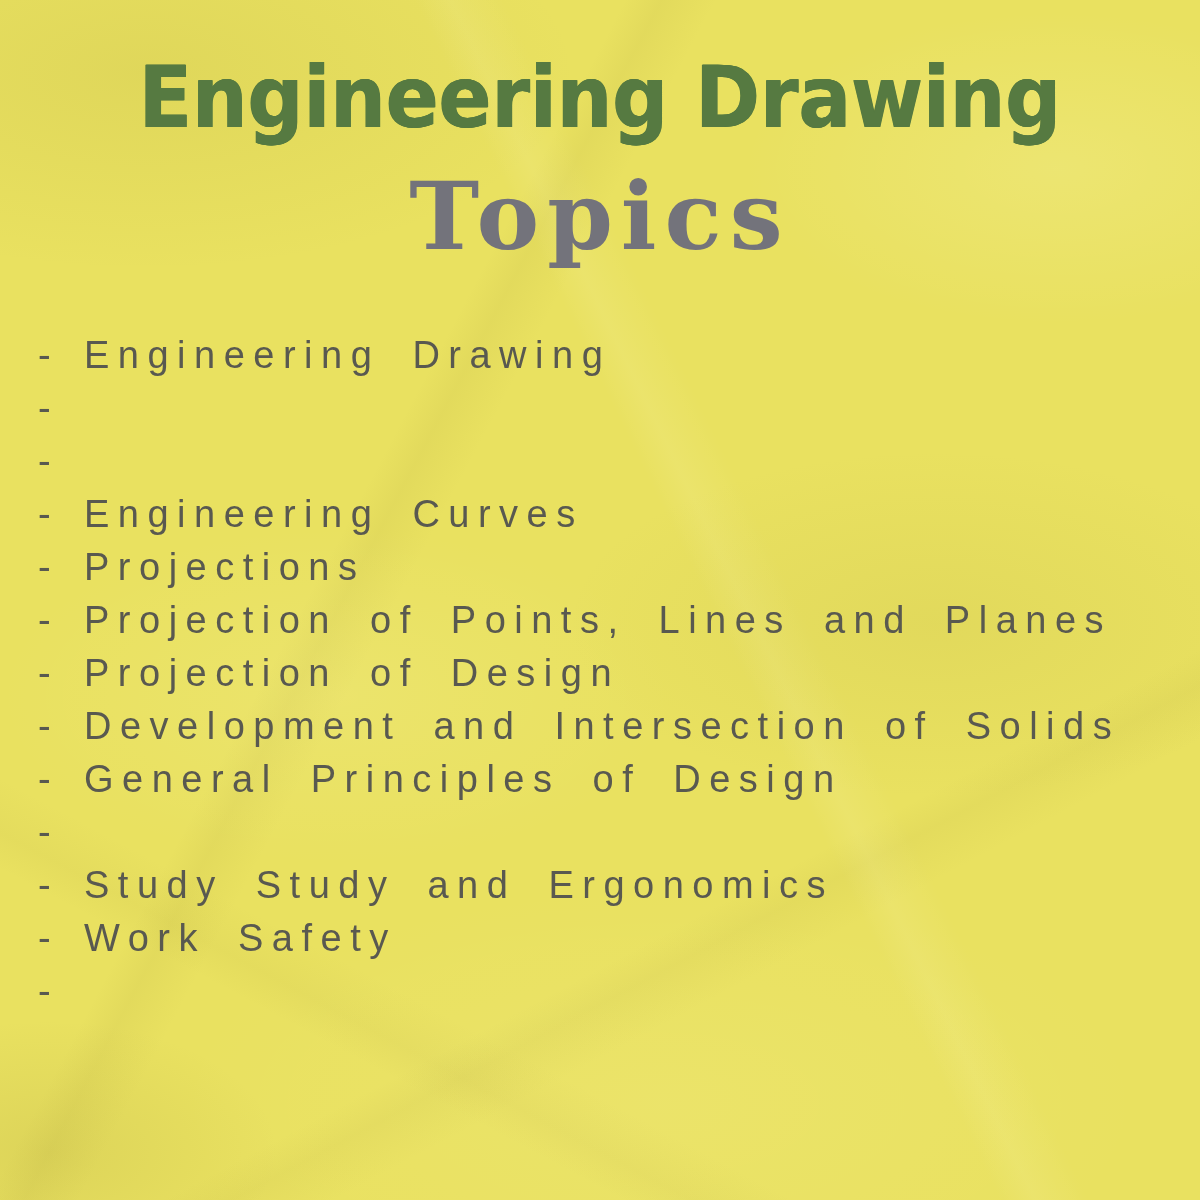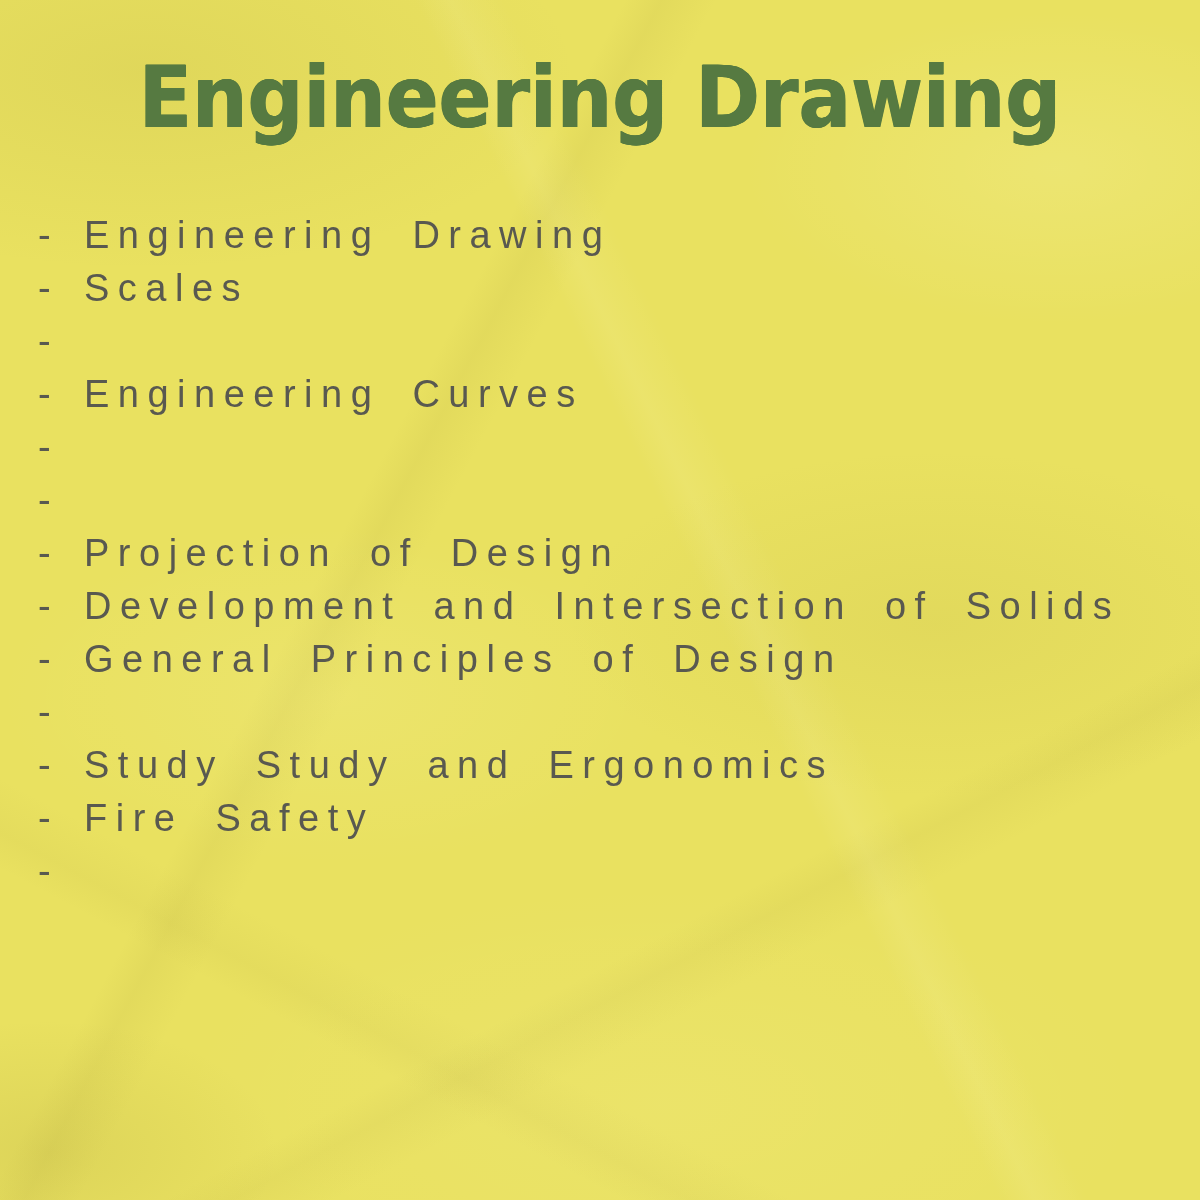--- a/index.html
+++ b/index.html
@@ -63,43 +63,45 @@
     width:46px;
     flex:0 0 46px;
   }
 </style>
 </head>
 <body>
 
 <div class="canvas" style="background-color: rgb(233, 225, 96);">
   <div class="header">
     <h1 class="title" style="color: rgb(86, 122, 65);">Engineering Drawing</h1>
+    <h2 class="subtitle" style="color: rgb(115, 115, 123);">Topics</h2>
   </div>
 
   <ul class="topics" style="color: rgb(89, 89, 80);">
       <li>
       <span class="dash">-</span>
       <span class="label">Engineering Drawing</span>
     </li>
       <li>
       <span class="dash">-</span>
-      <span class="label">Scales</span>
     </li>
       <li>
       <span class="dash">-</span>
     </li>
       <li>
       <span class="dash">-</span>
       <span class="label">Engineering Curves</span>
     </li>
       <li>
       <span class="dash">-</span>
+      <span class="label">Projections</span>
     </li>
       <li>
       <span class="dash">-</span>
+      <span class="label">Projection of Points, Lines and Planes</span>
     </li>
       <li>
       <span class="dash">-</span>
       <span class="label">Projection of Design</span>
     </li>
       <li>
       <span class="dash">-</span>
       <span class="label">Development and Intersection of Solids</span>
     </li>
       <li>
@@ -108,19 +110,19 @@
     </li>
       <li>
       <span class="dash">-</span>
     </li>
       <li>
       <span class="dash">-</span>
       <span class="label">Study Study and Ergonomics</span>
     </li>
       <li>
       <span class="dash">-</span>
-      <span class="label">Fire Safety</span>
+      <span class="label">Work Safety</span>
     </li>
       <li>
       <span class="dash">-</span>
     </li>
     </ul>
 </div>
 
 </body></html>

